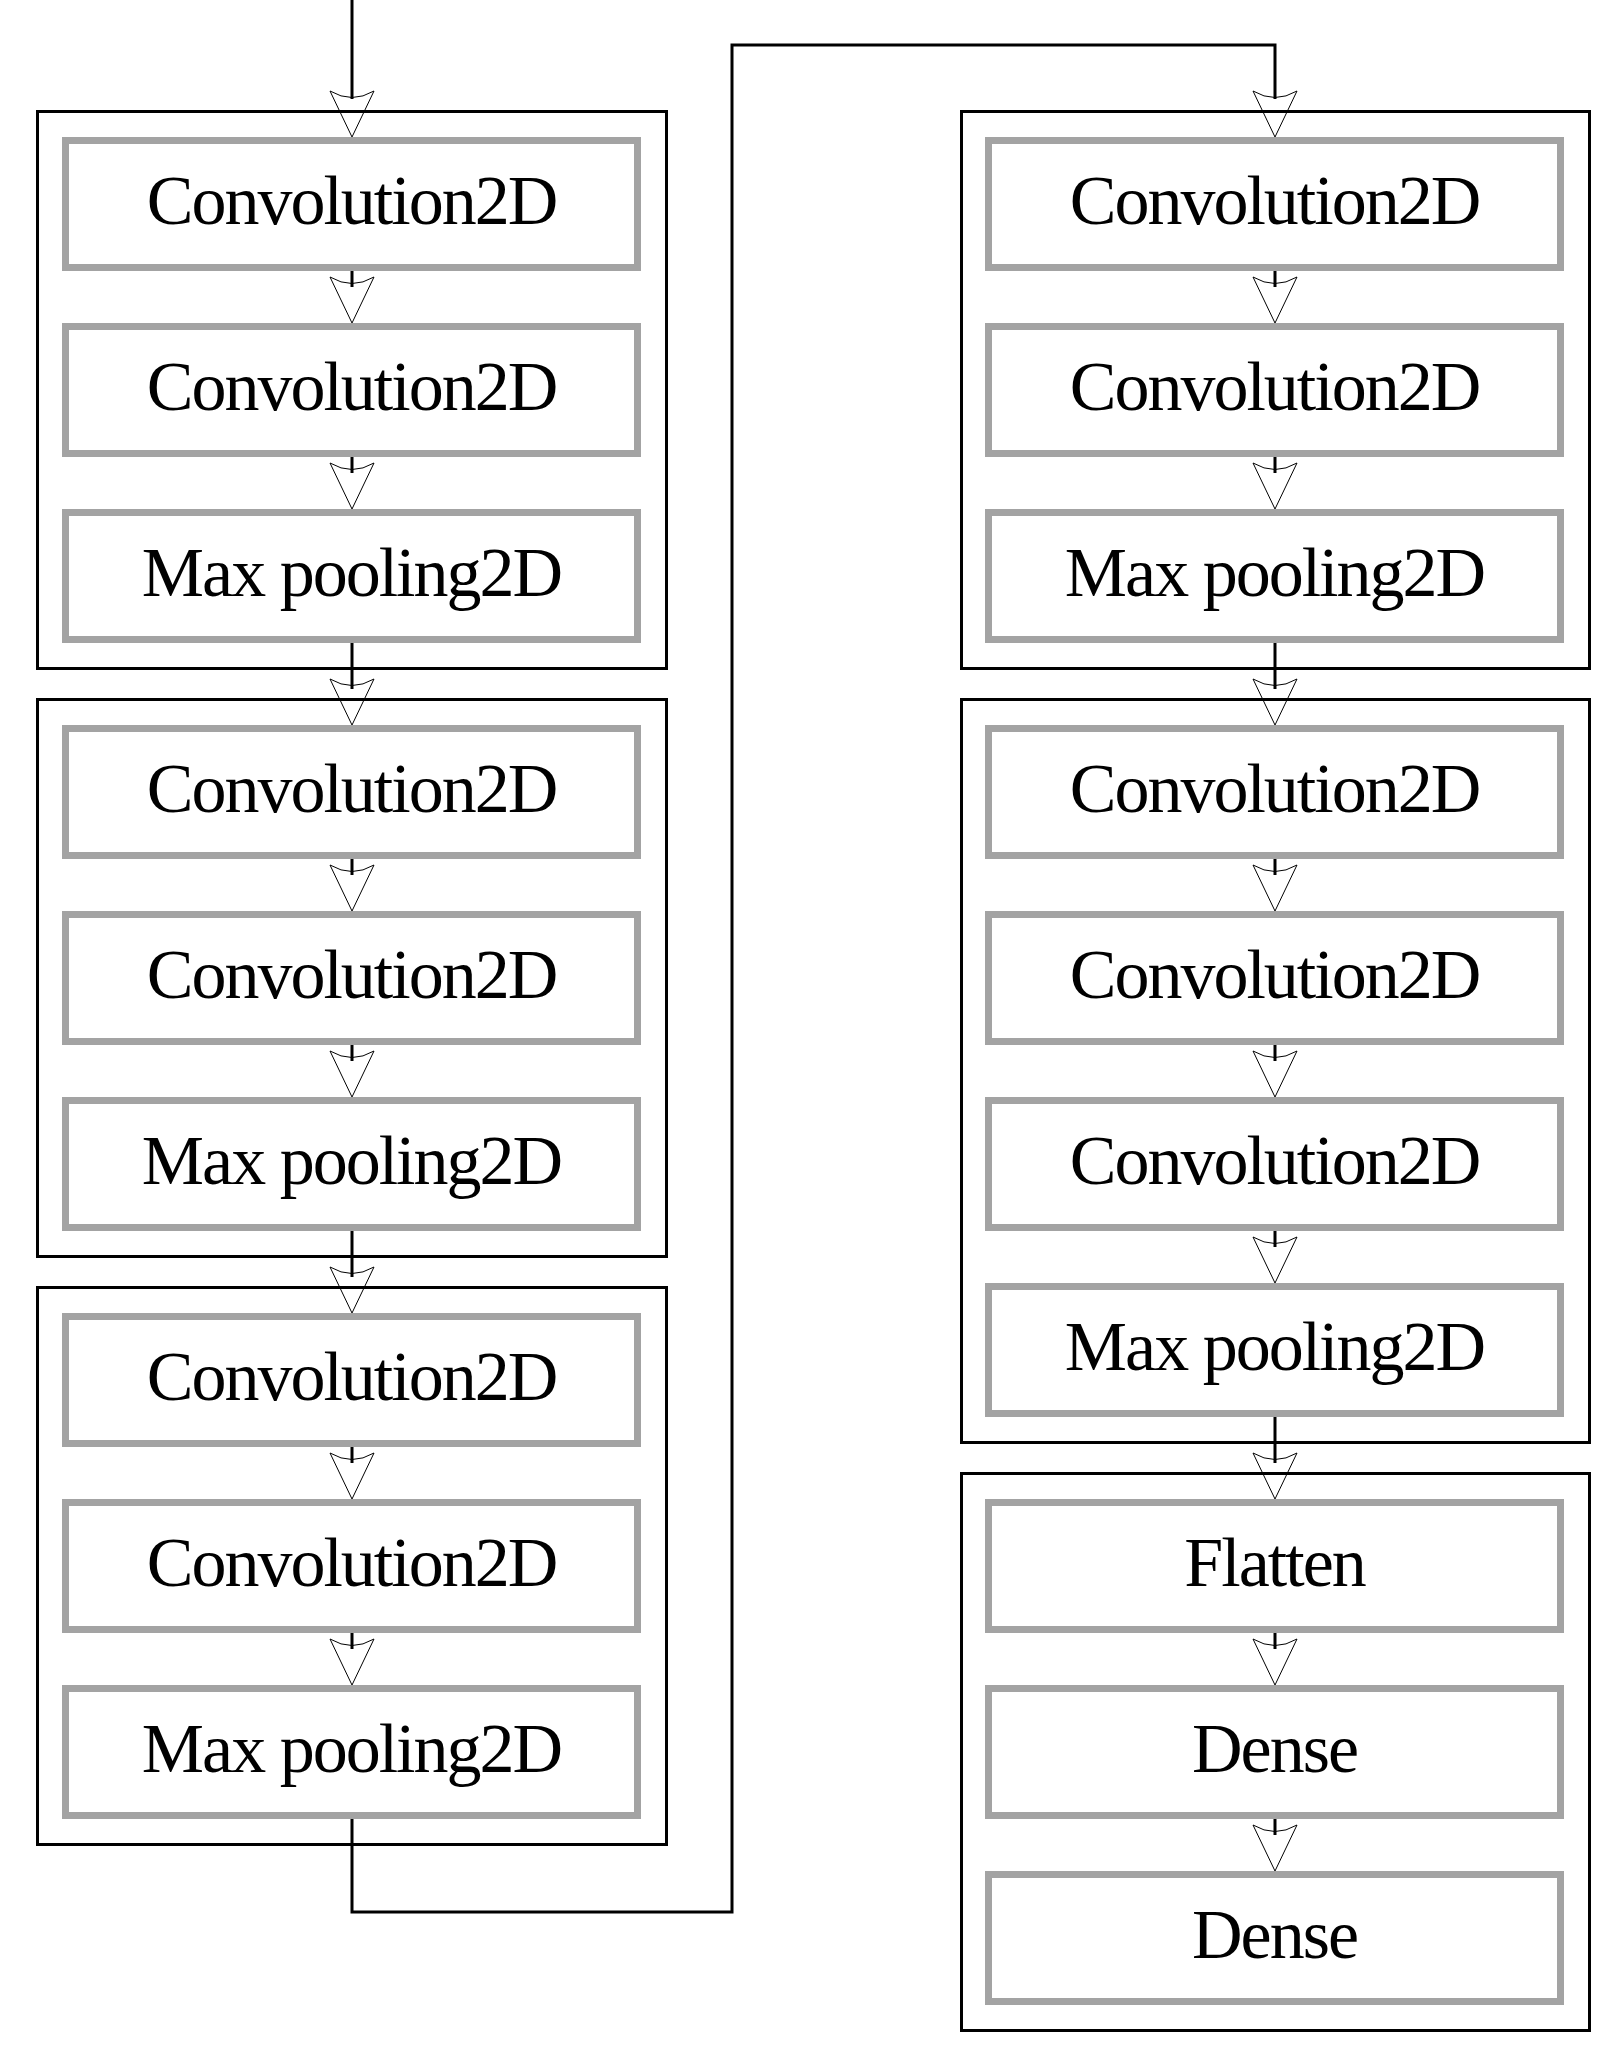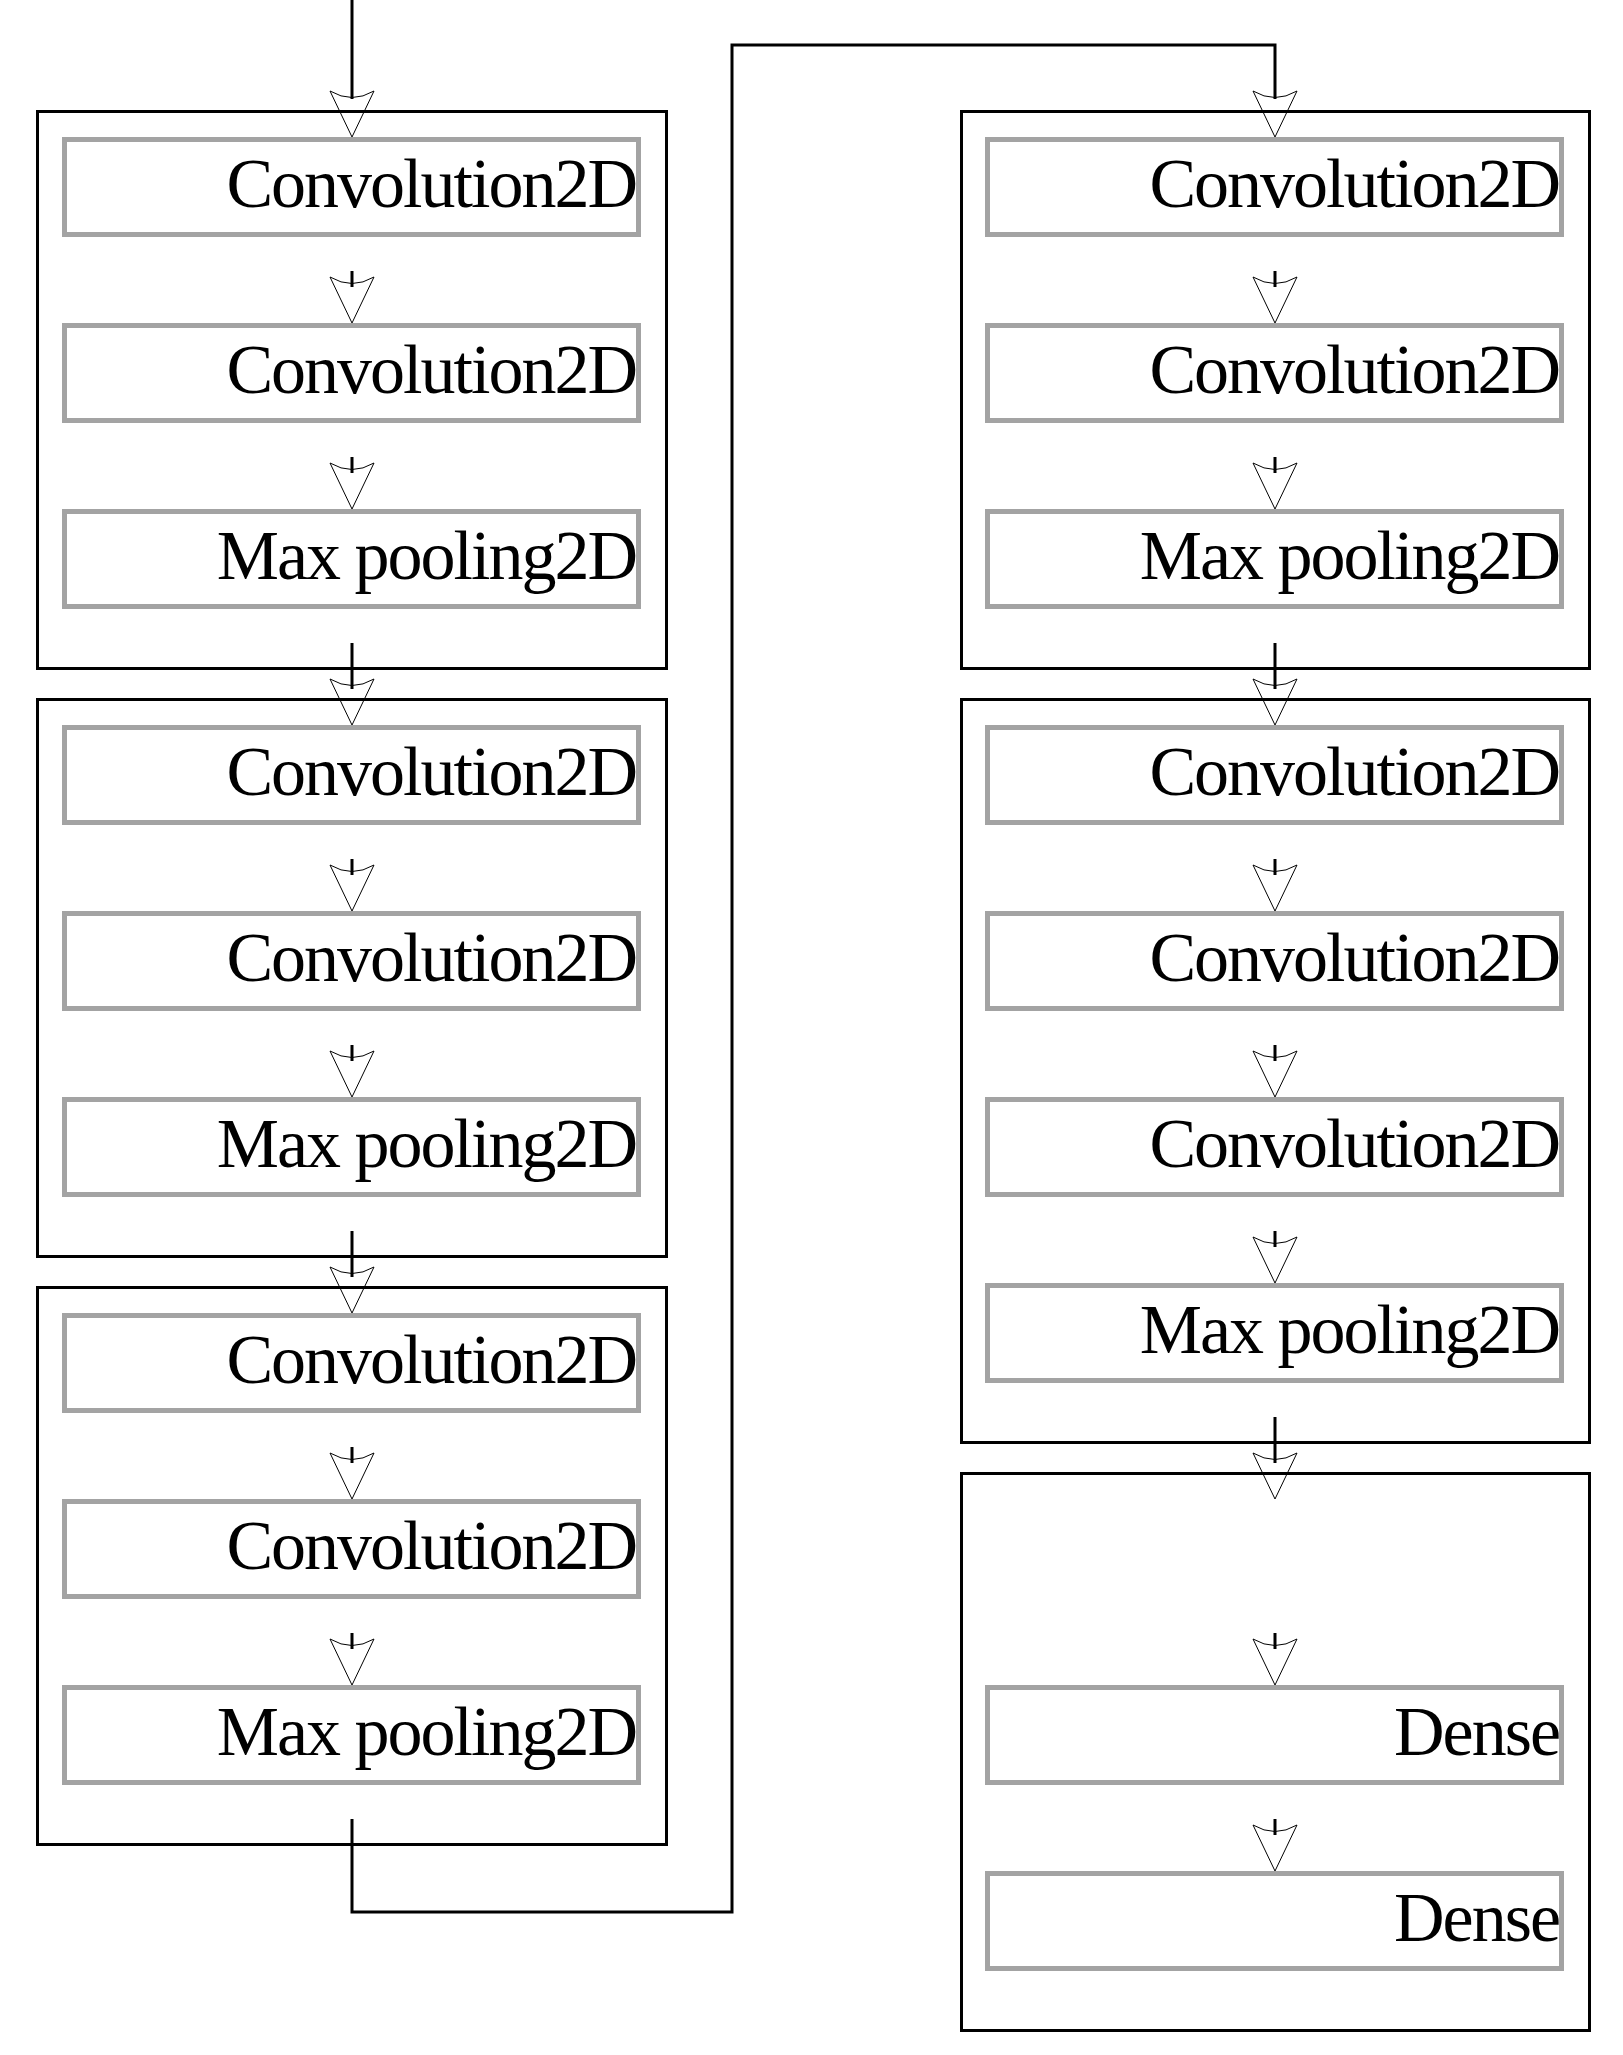--- a/index.html
+++ b/index.html
@@ -16,28 +16,28 @@
     overflow: hidden;
   }
   .block {
     position: absolute;
     border: 3px solid #000000;
     background: transparent;
     box-sizing: border-box;
   }
   .layer {
     position: absolute;
-    border: 5px solid #a3a3a3;
+    border: 7px solid #a3a3a3;
     background: #ffffff;
     box-sizing: border-box;
     width: 579px;
-    height: 100px;
+    height: 134px;
     display: flex;
     align-items: center;
-    justify-content: flex-end;
+    justify-content: center;
   }
   .layer .label {
     font-size: 70px;
     letter-spacing: -2px;
     color: #000000;
     white-space: nowrap;
     line-height: 1;
     padding-bottom: 6px;
   }
   
@@ -131,20 +131,23 @@
     </div>
     <div class="layer slot-2">
       <span class="label">Convolution2D</span>
     </div>
     <div class="layer slot-3">
       <span class="label">Max pooling2D</span>
     </div>
   </div>
 
   <div class="block col-right b6 blk-3">
+    <div class="layer slot-0">
+      <span class="label">Flatten</span>
+    </div>
     <div class="layer slot-1">
       <span class="label">Dense</span>
     </div>
     <div class="layer slot-2">
       <span class="label">Dense</span>
     </div>
   </div>
 
   <svg class="overlay" viewBox="0 0 1623 2055" xmlns="http://www.w3.org/2000/svg">
     <defs>

